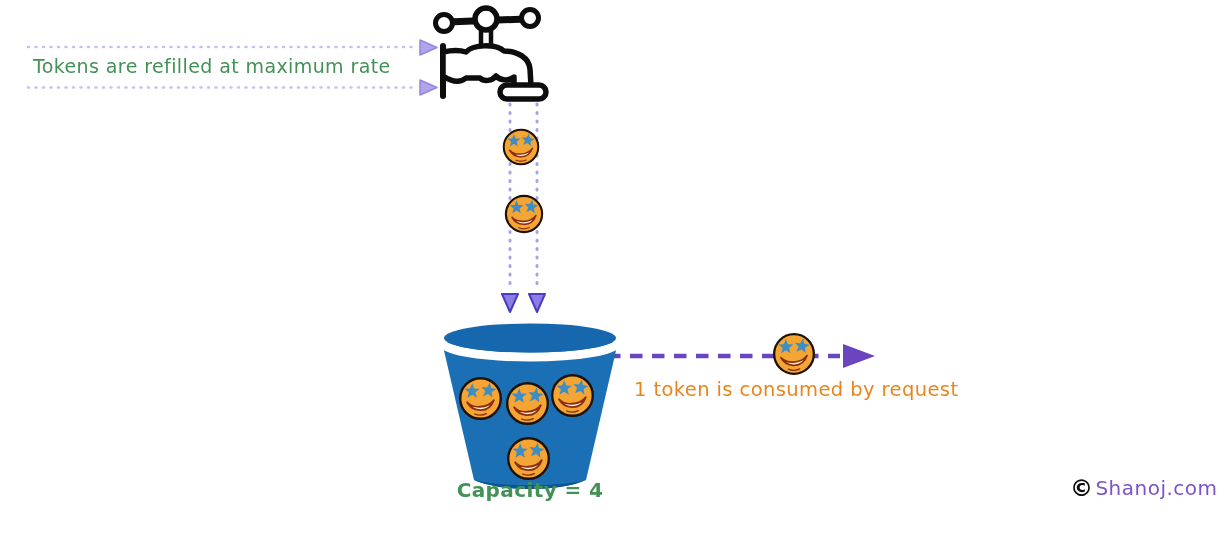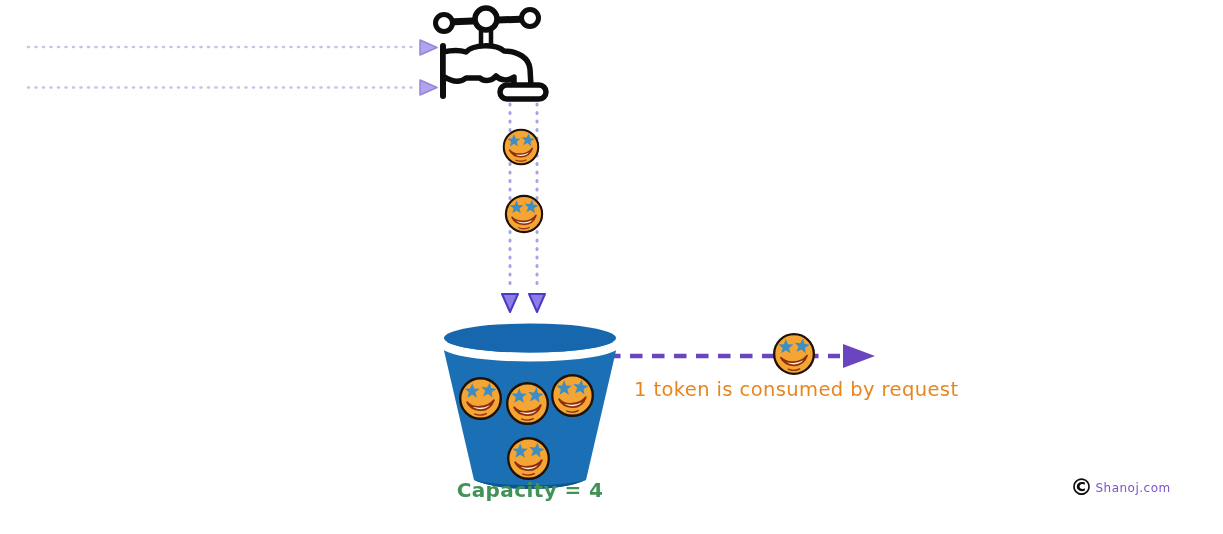--- a/index.html
+++ b/index.html
@@ -32,21 +32,21 @@
     white-space:nowrap;
   }
   .copyright{
     left:1070px;top:476px;white-space:nowrap;
     display:flex;align-items:center;gap:2px;
   }
   .copy-sym{
     color:var(--ink);font-size:23px;font-weight:700;line-height:1;
   }
   .copy-site{
-    color:var(--copyright_purple);font-size:12px;font-weight:500;letter-spacing:0.5px;
+    color:var(--copyright_purple);font-size:20px;font-weight:500;letter-spacing:0.5px;
   }
 </style>
 </head>
 <body>
 
 <div class="canvas">
 
   <svg width="0" height="0" style="position:absolute" aria-hidden="true">
     <defs>
       <symbol id="token-sym" viewBox="0 0 44 44">
@@ -114,20 +114,21 @@
       <use href="#token-sym"></use>
     </svg>
   <svg class="token" style="left:505px;top:435px" width="47" height="47" viewBox="0 0 44 44">
       <use href="#token-sym"></use>
     </svg>
 
   <svg class="token" style="left:771px;top:331px" width="46" height="46" viewBox="0 0 44 44">
       <use href="#token-sym"></use>
     </svg>
 
+  <div class="label refill-label">Tokens are refilled at maximum rate</div>
   <div class="label capacity-label">Capacity = 4</div>
   <div class="label consume-label">1 token is consumed by request</div>
 
   <div class="label copyright">
     <span class="copy-sym">©</span>
     <span class="copy-site">Shanoj.com</span>
   </div>
 
 </div>
 

